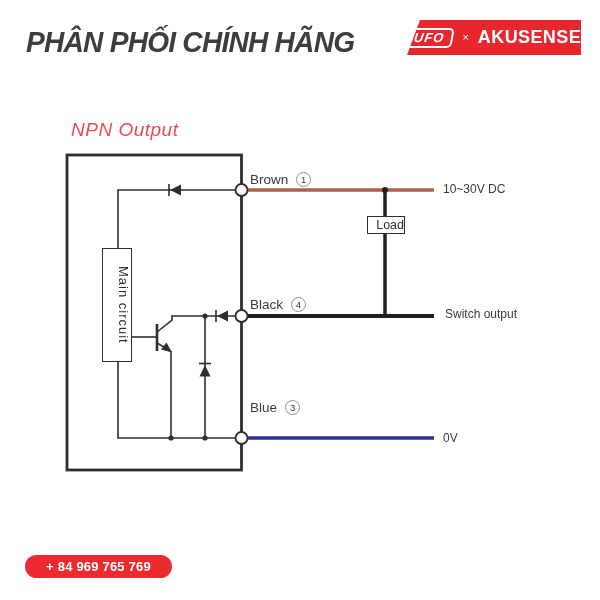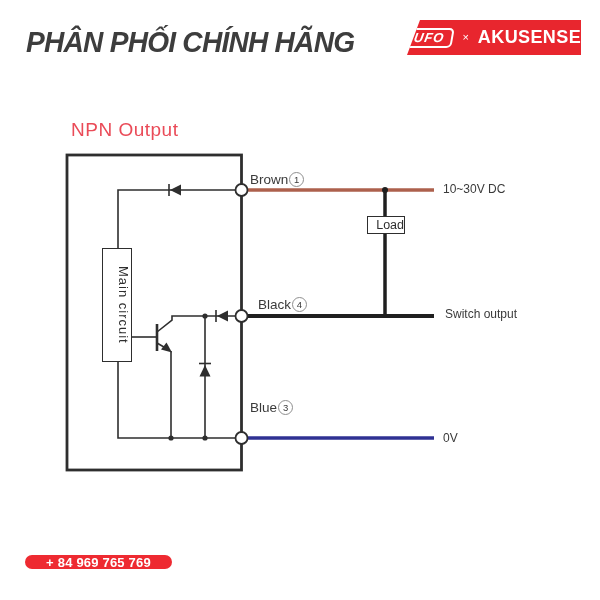--- a/index.html
+++ b/index.html
@@ -14,39 +14,39 @@
                clip-path:polygon(15px 0,100% 0,100% 100%,2px 100%);
                display:flex;align-items:center;justify-content:center;gap:9px;}
   .ufo-logo{border:2px solid #fff;border-radius:5px;padding:0px 7px;transform:skewX(-10deg);
             color:#fff;font-weight:bold;font-style:italic;font-size:13px;letter-spacing:1px;
             line-height:16px;}
   .badge-x{color:#fff;font-size:11px;line-height:11px;}
   .badge-partner{color:#fff;font-weight:bold;font-size:18px;letter-spacing:0.4px;}
 
   
   .diagram-title{position:absolute;left:71px;top:119px;font-size:19px;color:#ea4b58;
-                 letter-spacing:0.5px;}
+                 letter-spacing:0.5px;font-style:italic;}
   .circuit-svg{position:absolute;left:0;top:0;width:600px;height:600px;}
   .component-box{position:absolute;background:#fff;border:1.5px solid #2e2e2e;
                  display:flex;align-items:center;justify-content:flex-end;box-sizing:border-box;}
   .main-circuit-box{left:102px;top:248px;width:30px;height:114px;}
   .main-circuit-box span{writing-mode:vertical-rl;font-size:13px;color:#2e2e2e;
                          letter-spacing:1px;white-space:nowrap;}
   .load-box{left:367px;top:216px;width:38px;height:18px;}
   .load-box span{font-size:12.5px;color:#2e2e2e;}
 
-  .wire-label{position:absolute;display:flex;align-items:center;gap:1px;
+  .wire-label{position:absolute;display:flex;align-items:center;gap:8px;
               font-size:13.5px;color:#3a3a3a;}
   .pin-badge{display:inline-flex;align-items:center;justify-content:center;
              width:13px;height:13px;border:1px solid #8f8f8f;border-radius:50%;
              font-size:9.5px;color:#3a3a3a;line-height:1;}
   .volt-label{position:absolute;font-size:12px;color:#3a3a3a;white-space:nowrap;}
 
   
-  .pill{position:absolute;top:555px;width:147px;height:14px;background:#ee2a31;
+  .pill{position:absolute;top:555px;width:147px;height:23px;background:#ee2a31;
         border-radius:12px;display:flex;align-items:center;justify-content:center;
         color:#fff;font-size:13px;font-weight:bold;letter-spacing:0.2px;}
   .pill-1{left:25px;} .pill-2{left:226px;} .pill-3{left:429px;}
 </style>
 </head>
 <body>
 
 <div class="canvas">
 
   <div class="main-title">PHÂN PHỐI CHÍNH HÃNG</div>
@@ -111,21 +111,21 @@
     <span>Main circuit</span>
   </div>
   <div class="component-box load-box">
     <span>Load</span>
   </div>
 
   <div class="wire-label" style="left:250px;top:172px;">
     <span>Brown</span>
     <span class="pin-badge">1</span>
   </div>
-  <div class="wire-label" style="left:250px;top:297px;margin-left:8px;">
+  <div class="wire-label" style="left:250px;top:297px;">
     <span>Black</span>
     <span class="pin-badge">4</span>
   </div>
   <div class="wire-label" style="left:250px;top:400px;">
     <span>Blue</span>
     <span class="pin-badge">3</span>
   </div>
 
   <div class="volt-label" style="left:443px;top:182px;">10~30V DC</div>
   <div class="volt-label" style="left:445px;top:307px;">Switch output</div>

